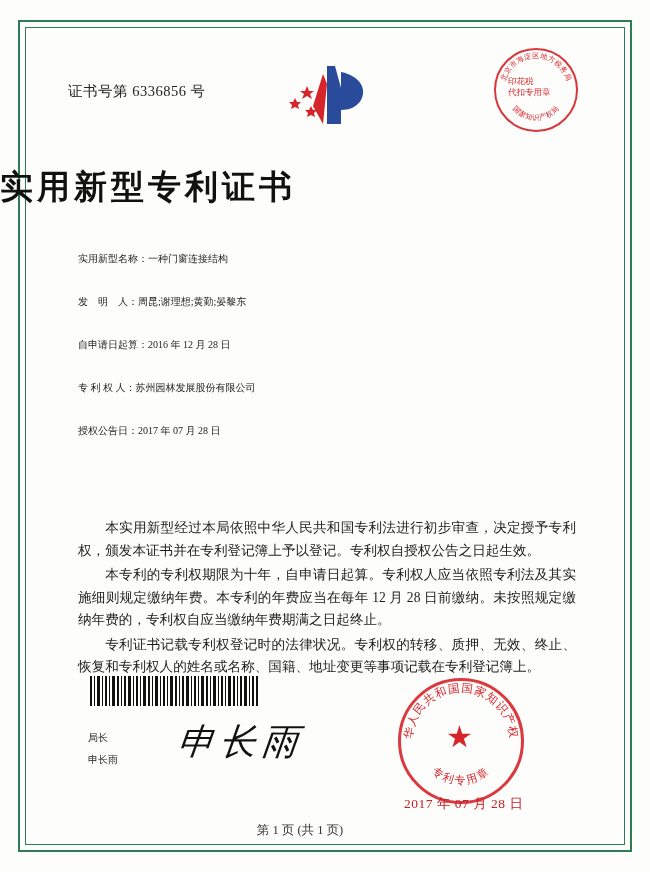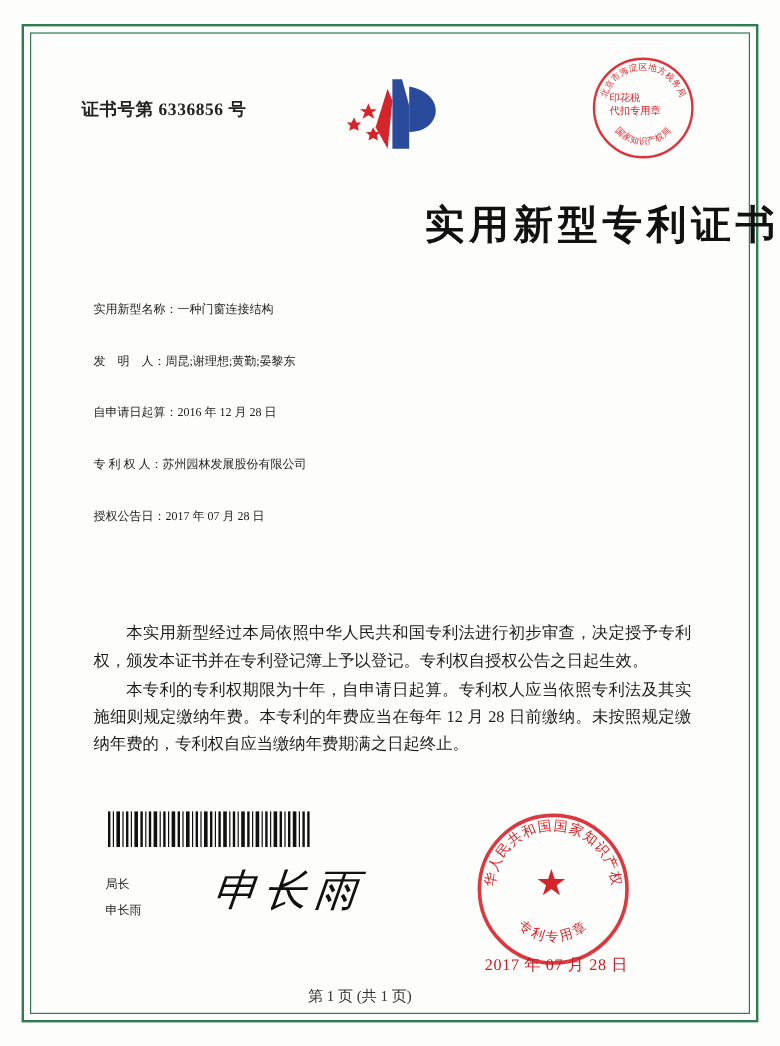--- a/index.html
+++ b/index.html
@@ -39,21 +39,20 @@
   }
 
   
   .cert-no {
     position: absolute;
     left: 68px; top: 82px;
     font-size: 14.5px;
     letter-spacing: 0.5px;
     color: #222;
     font-family: "Liberation Serif", serif;
-    font-weight: bold;
   }
 
   
   .top-seal {
     position: absolute;
     right: 72px; top: 48px;
     width: 84px; height: 84px;
   }
   .top-seal .ring {
     position: absolute;
@@ -92,21 +91,21 @@
     position: absolute;
     left: 265px; top: 62px;
     width: 120px; height: 72px;
   }
 
   
   .doc-title {
     position: absolute;
     left: 0; top: 165px;
     width: 650px;
-    text-align: right;
+    text-align: left;
     font-size: 33px;
     font-weight: bold;
     letter-spacing: 4px;
     color: #111;
     font-family: "Liberation Serif", "DejaVu Serif", serif;
   }
 
   
   .fields {
     position: absolute;
@@ -272,20 +271,21 @@
       <span class="lbl">专 利 权 人：</span><span class="val">苏州园林发展股份有限公司</span>
     </div>
     <div class="field-row">
       <span class="lbl">授权公告日：</span><span class="val">2017 年 07 月 28 日</span>
     </div>
   </div>
 
   <div class="body-text">
     <p>本实用新型经过本局依照中华人民共和国专利法进行初步审查，决定授予专利权，颁发本证书并在专利登记簿上予以登记。专利权自授权公告之日起生效。</p>
     <p>本专利的专利权期限为十年，自申请日起算。专利权人应当依照专利法及其实施细则规定缴纳年费。本专利的年费应当在每年 12 月 28 日前缴纳。未按照规定缴纳年费的，专利权自应当缴纳年费期满之日起终止。</p>
+    <p>专利证书记载专利权登记时的法律状况。专利权的转移、质押、无效、终止、恢复和专利权人的姓名或名称、国籍、地址变更等事项记载在专利登记簿上。</p>
   </div>
 
   <div class="barcode">
     <svg class="bars" viewBox="0 0 170 30" preserveAspectRatio="none">
       <g fill="#111">
         <rect x="0" y="0" width="2" height="30"></rect>
         <rect x="4" y="0" width="1" height="30"></rect>
         <rect x="7" y="0" width="3" height="30"></rect>
         <rect x="12" y="0" width="1" height="30"></rect>
         <rect x="15" y="0" width="2" height="30"></rect>

